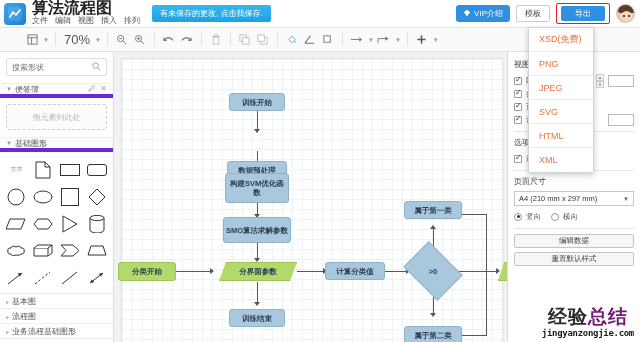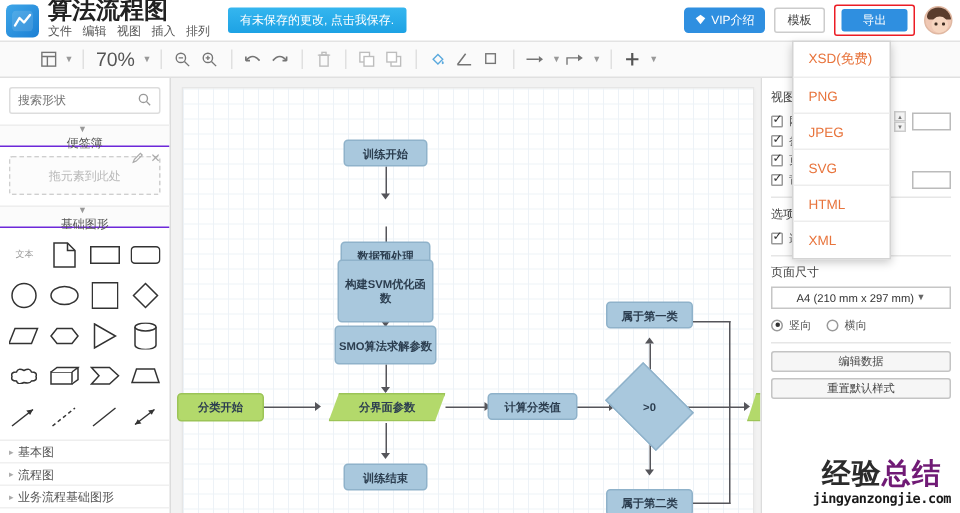--- a/index.html
+++ b/index.html
@@ -98,21 +98,21 @@
     margin: 6px 6px 0 6px; height: 18px; border: 1px solid #ddd; border-radius: 2px;
     display: flex; align-items: center; padding: 0 5px; background: #fff;
   }
   .searchbox input {
     border: none; outline: none; font-size: 8px; width: 100%;
     font-family: Liberation Mono, monospace; color: #666; background: transparent;
   }
   .sechead {
     margin-top: 7px; height: 15px; display: flex; align-items: center;
     padding: 0 6px; font-size: 8px; color: #555;
-    border-top: 1px solid #eee; border-bottom: 1px solid #6d28d9; background: #fbfbfb; flex-direction: column;
+    border-top: 1px solid #eee; border-bottom: 4px solid #6d28d9; background: #fbfbfb;
   }
   .sechead .tw { font-size: 6px; color: #999; margin-right: 3px; }
   .sechead .acts { margin-left: auto; display: flex; gap: 4px; color: #aaa; font-size: 8px; }
   .scratch {
     margin: 6px; height: 26px; border: 1px dashed #cfcfcf; border-radius: 2px;
     display: flex; align-items: center; justify-content: center;
     font-size: 8px; color: #b9b9b9; background: #fcfcfc;
   }
   .shapegrid { padding: 4px 3px 2px 3px; }
   .shaperow { display: flex; align-items: center; justify-content: flex-start; height: 27px; }
@@ -192,21 +192,21 @@
   .numbox {
     border: 1px solid #ccc; height: 12px; width: 22px; font-size: 7px;
     display: flex; align-items: center; justify-content: center; background: #fff; color: #444;
   }
   .spin { display: flex; flex-direction: column; gap: 0px; }
   .spin div { font-size: 4px; line-height: 5px; color: #777; border: 1px solid #ccc; padding: 0 1px; background: #f4f4f4; }
   .swatch { width: 30px; height: 12px; border: 1px solid #bbb; background: #fff; }
   .rp-sep { height: 1px; background: #e6e6e6; margin: 5px 0; }
   .selbox {
     border: 1px solid #c6c6c6; height: 15px; width: 100%; background: #fff;
-    display: flex; align-items: center; padding: 0 16px; font-size: 7.5px; color: #333;
+    display: flex; align-items: center; padding: 0 4px; font-size: 7.5px; color: #333;
   }
   .selbox .cv { margin-left: auto; font-size: 6px; color: #666; }
   .pbtn {
     border: 1px solid #c4c4c4; background: #f6f6f6; height: 14px; width: 100%;
     display: flex; align-items: center; justify-content: center;
     font-size: 7.5px; color: #444; margin-top: 4px; border-radius: 2px;
   }
 
   
   .watermark {
@@ -585,21 +585,21 @@
       <div class="arrow ar-right" style="left:374px; top:209px;"></div>
 
       <div class="conn" style="left:340px; top:155px; width:25px; height:1.2px;"></div>
       <div class="conn" style="left:364px; top:155px; width:1.2px; height:58px;"></div>
 
       <div class="conn" style="left:340px; top:276px; width:25px; height:1.2px;"></div>
       <div class="conn" style="left:364px; top:212px; width:1.2px; height:65px;"></div>
 
       <div class="node" style="left:107px; top:34px; width:56px; height:18px;">训练开始</div>
       <div class="node" style="left:105px; top:74px; width:60px; height:18px;margin-top:28px;">数据预处理</div>
-      <div class="node" style="left:103px; top:114px; width:64px; height:42px;">构建SVM优化函数</div>
+      <div class="node" style="left:103px; top:114px; width:64px; height:30px;">构建SVM优化函数</div>
       <div class="node" style="left:101px; top:158px; width:68px; height:26px;">SMO算法求解参数</div>
 
       <div class="node green" style="left:97px; top:203px; width:78px; height:19px; clip-path: polygon(9% 0, 100% 0, 91% 100%, 0 100%);">分界面参数</div>
 
       <div class="node" style="left:107px; top:250px; width:56px; height:18px;">训练结束</div>
 
       <div class="node green" style="left:-4px; top:203px; width:58px; height:19px; border-radius:3px; clip-path:none;">分类开始</div>
 
       <div class="node" style="left:203px; top:203px; width:60px; height:18px;">计算分类值</div>
 

